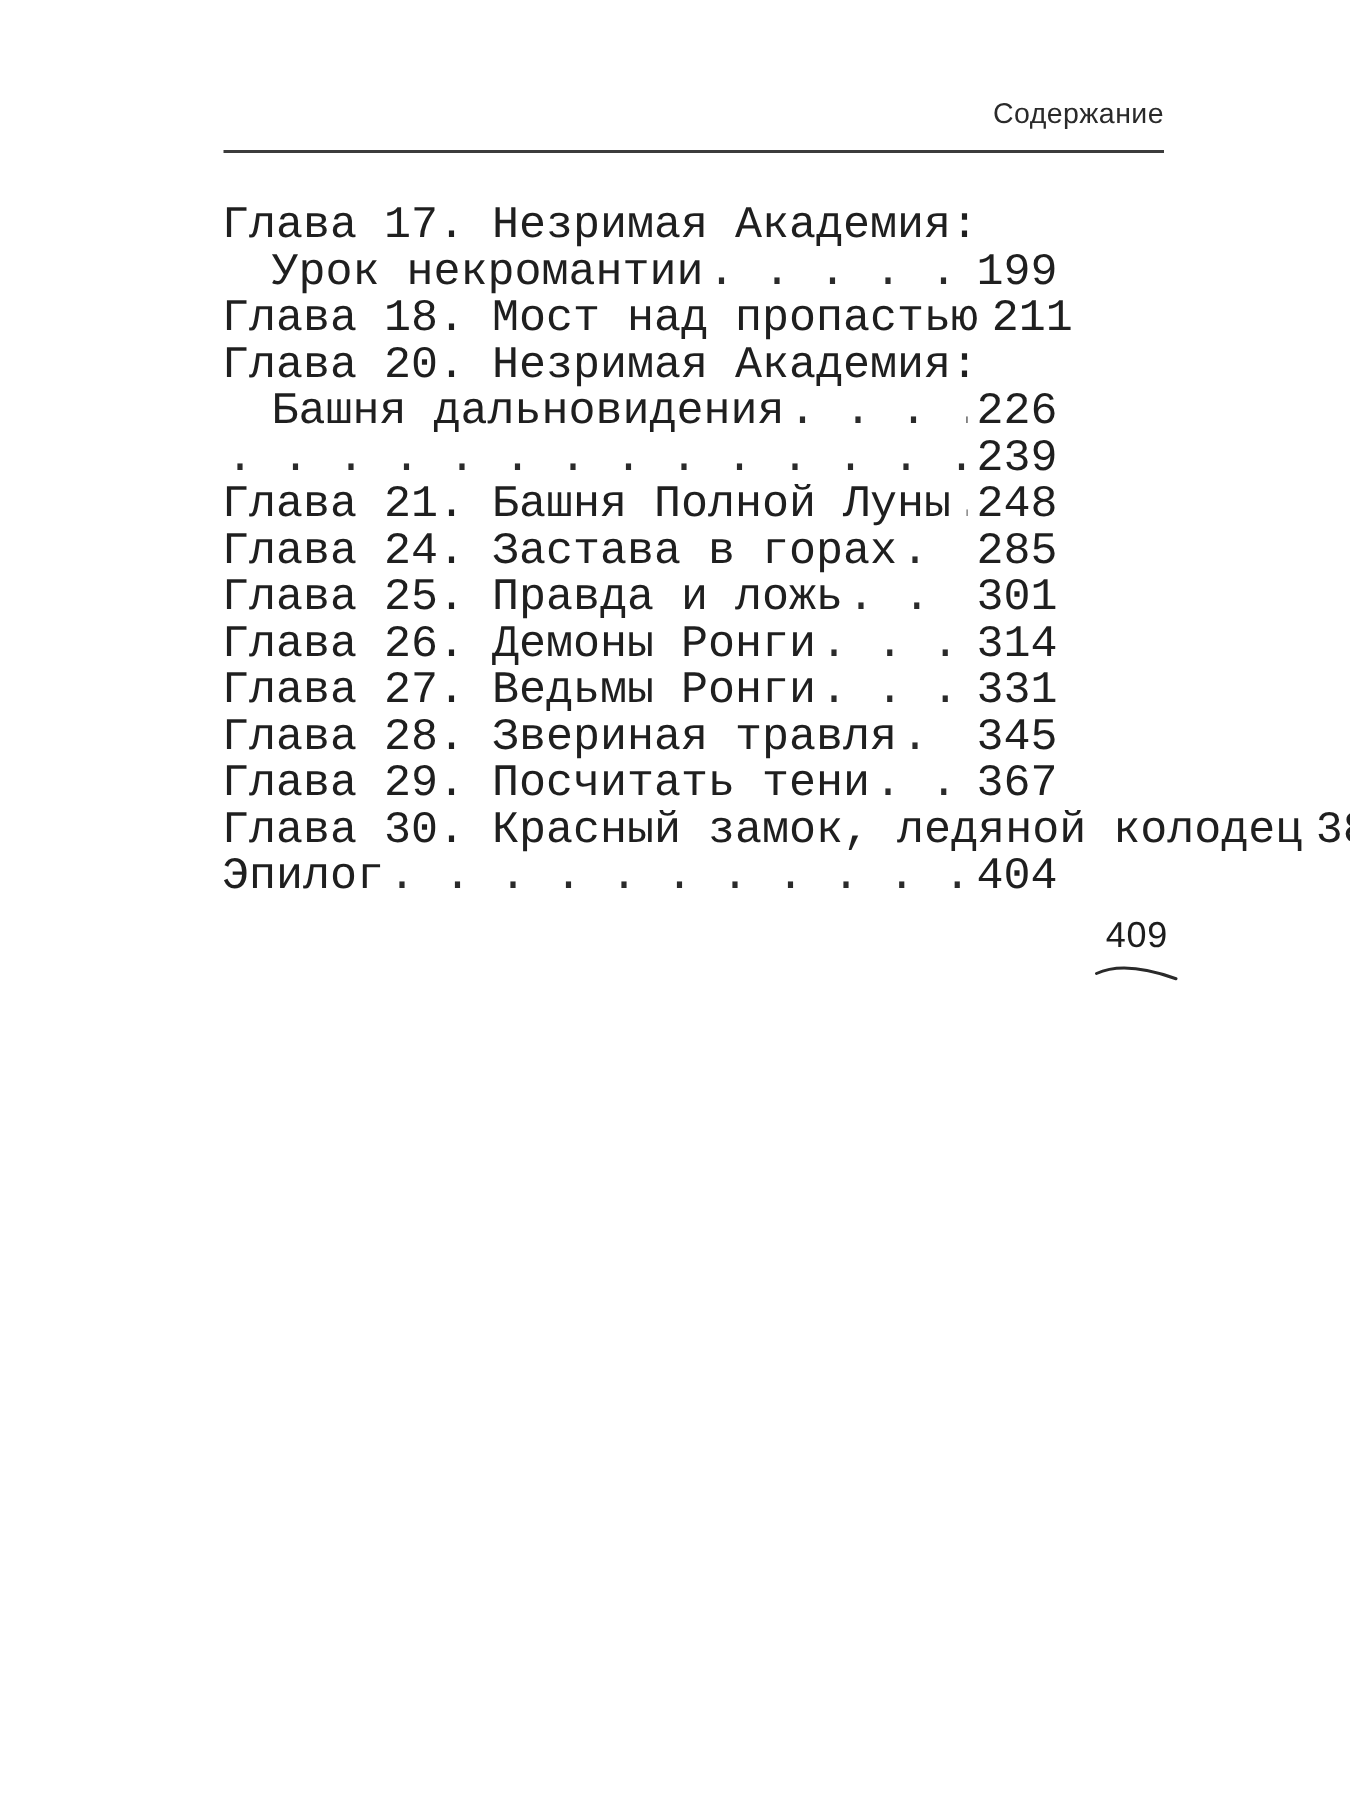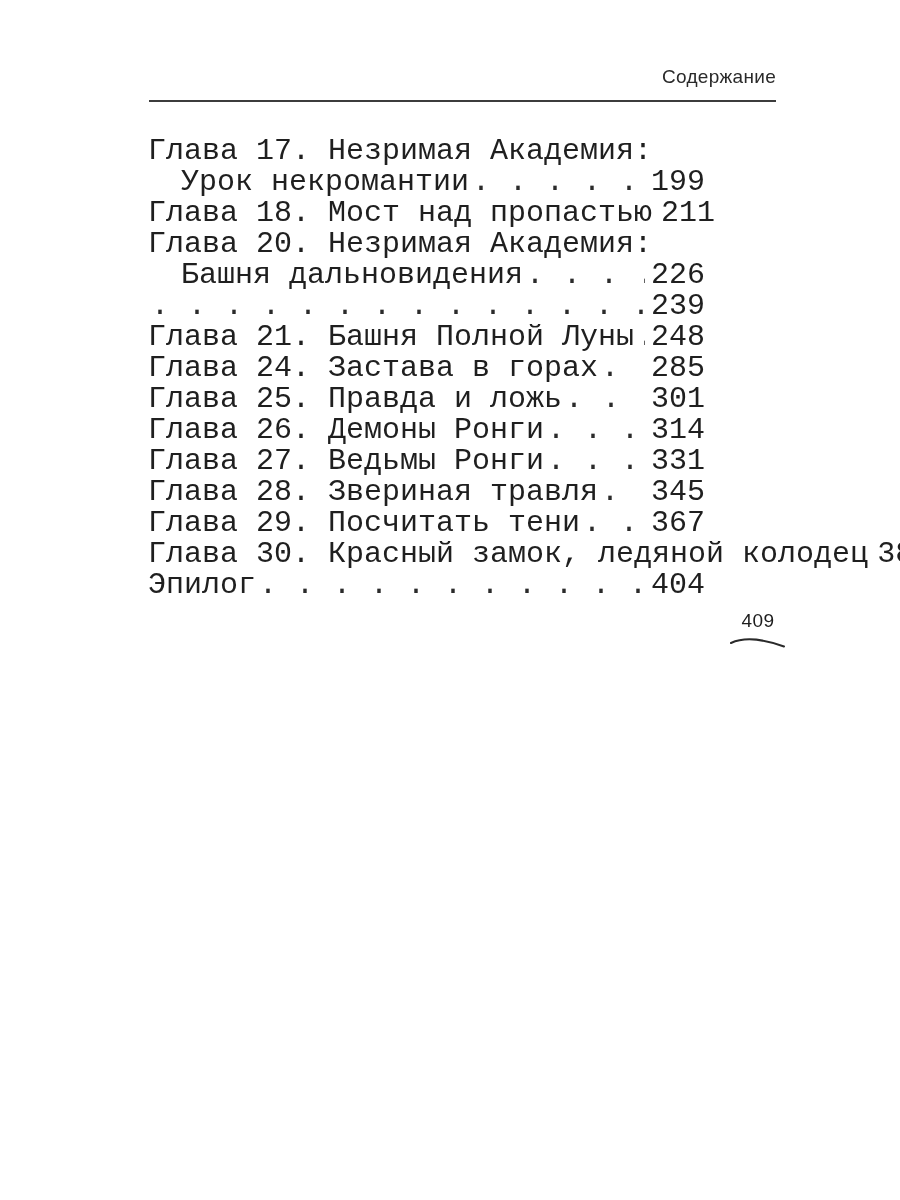--- a/index.html
+++ b/index.html
@@ -71,21 +71,21 @@
   }
   .folio-block {
     position: absolute;
     left: 724px;
     top: 610px;
     width: 68px;
     text-align: center;
   }
   .folio-number {
     font-family: "Liberation Sans", "DejaVu Sans", sans-serif;
-    font-size: 19px;
+    font-size: 24px;
     font-weight: 500;
     color: #1d1d1d;
     letter-spacing: 0.5px;
   }
   .folio-swash {
     display: block;
     margin: 2px auto 0 auto;
   }
 </style>
 </head>

